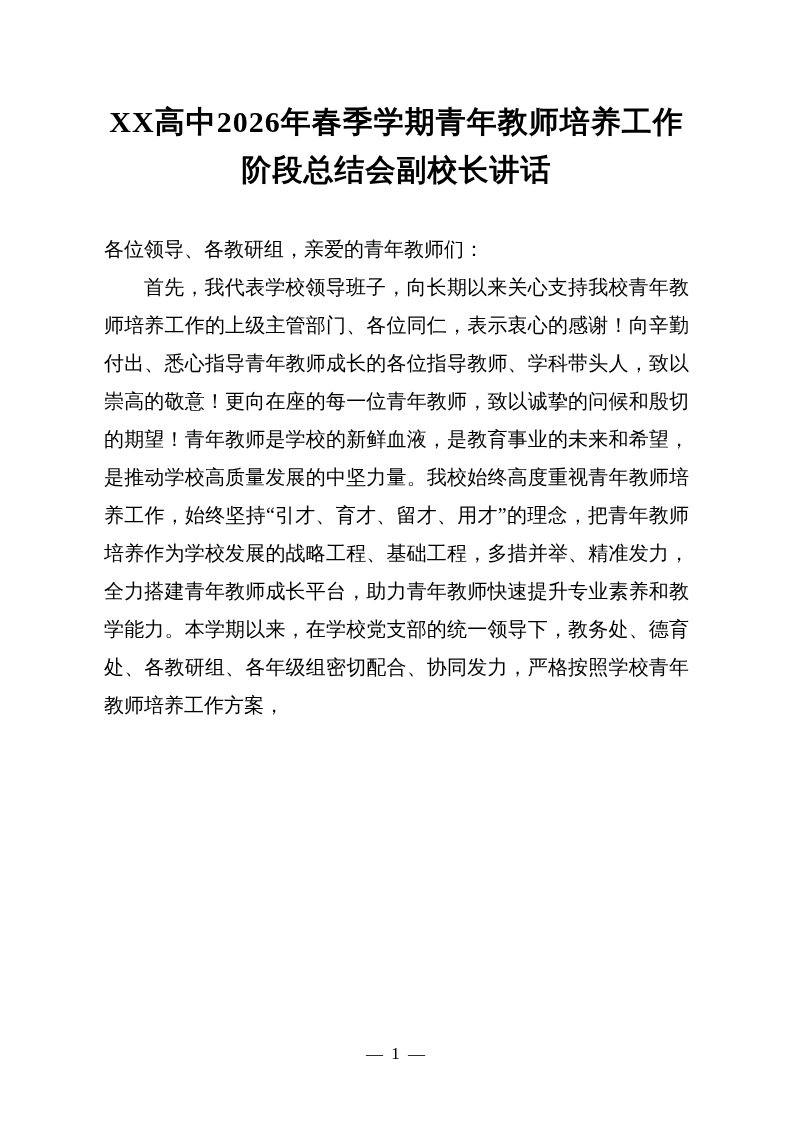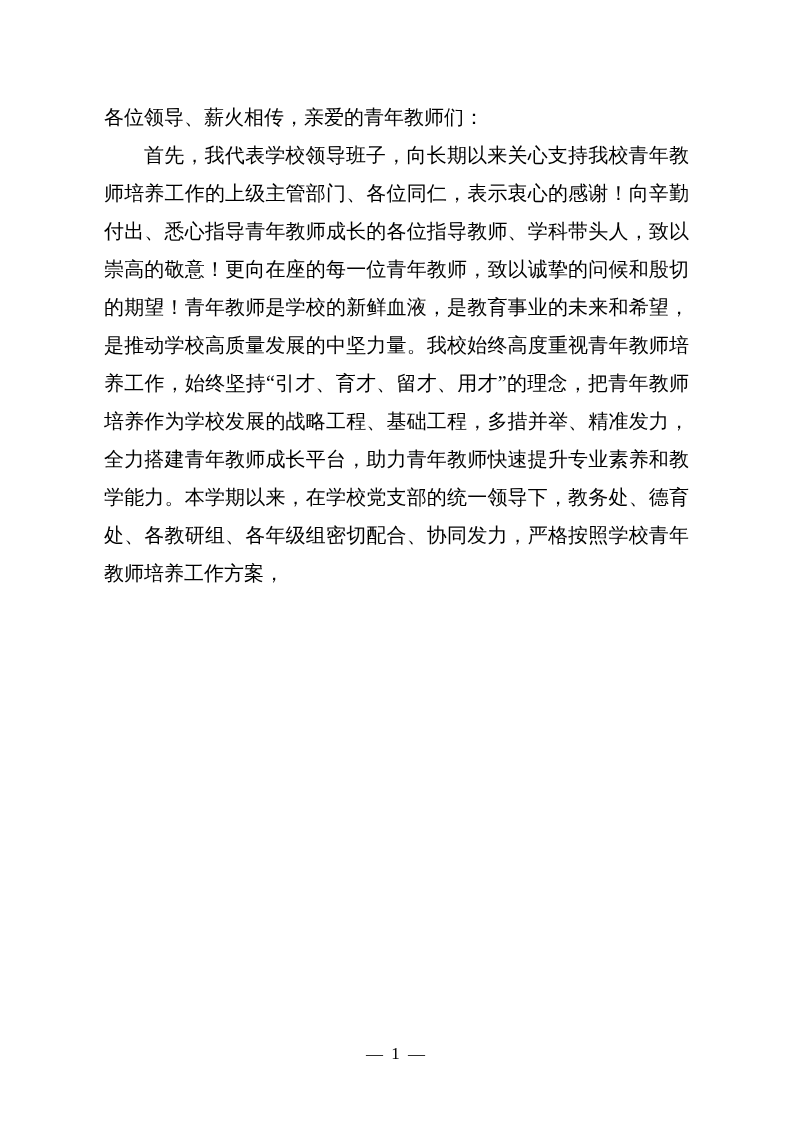--- a/index.html
+++ b/index.html
@@ -44,21 +44,22 @@
     font-size: 17px;
     color: #000000;
     letter-spacing: 2px;
   }
 </style>
 </head>
 <body>
 
 <div class="page">
 
+  <h1 class="doc-title">XX高中2026年春季学期青年教师培养工作阶段总结会副校长讲话</h1>
 
   <div class="doc-body">
-    <p class="salutation">各位领导、薪火相传，亲爱的青年教师们：</p>
+    <p class="salutation">各位领导、各教研组，亲爱的青年教师们：</p>
     <p class="para">首先，我代表学校领导班子，向长期以来关心支持我校青年教师培养工作的上级主管部门、各位同仁，表示衷心的感谢！向辛勤付出、悉心指导青年教师成长的各位指导教师、学科带头人，致以崇高的敬意！更向在座的每一位青年教师，致以诚挚的问候和殷切的期望！青年教师是学校的新鲜血液，是教育事业的未来和希望，是推动学校高质量发展的中坚力量。我校始终高度重视青年教师培养工作，始终坚持“引才、育才、留才、用才”的理念，把青年教师培养作为学校发展的战略工程、基础工程，多措并举、精准发力，全力搭建青年教师成长平台，助力青年教师快速提升专业素养和教学能力。本学期以来，在学校党支部的统一领导下，教务处、德育处、各教研组、各年级组密切配合、协同发力，严格按照学校青年教师培养工作方案，</p>
   </div>
 
   <div class="page-footer">— 1 —</div>
 
 </div>
 
 </body></html>

